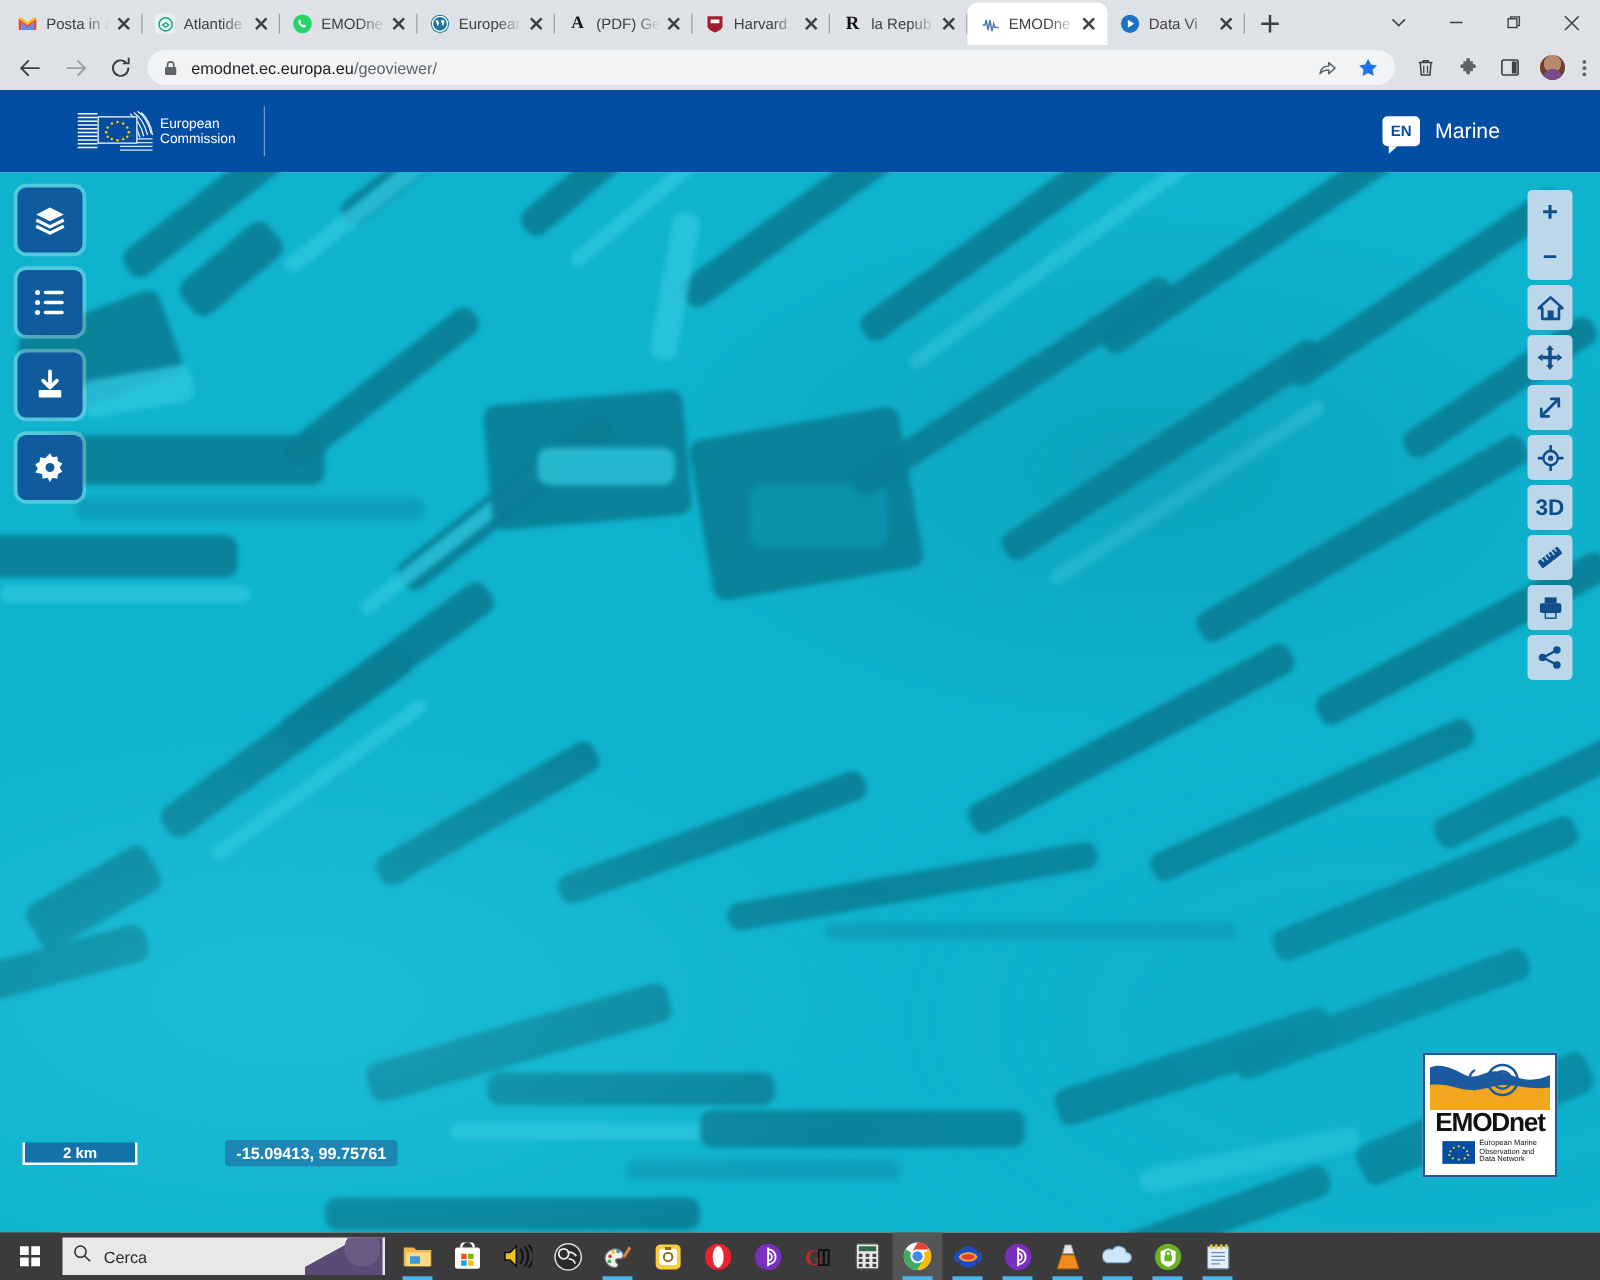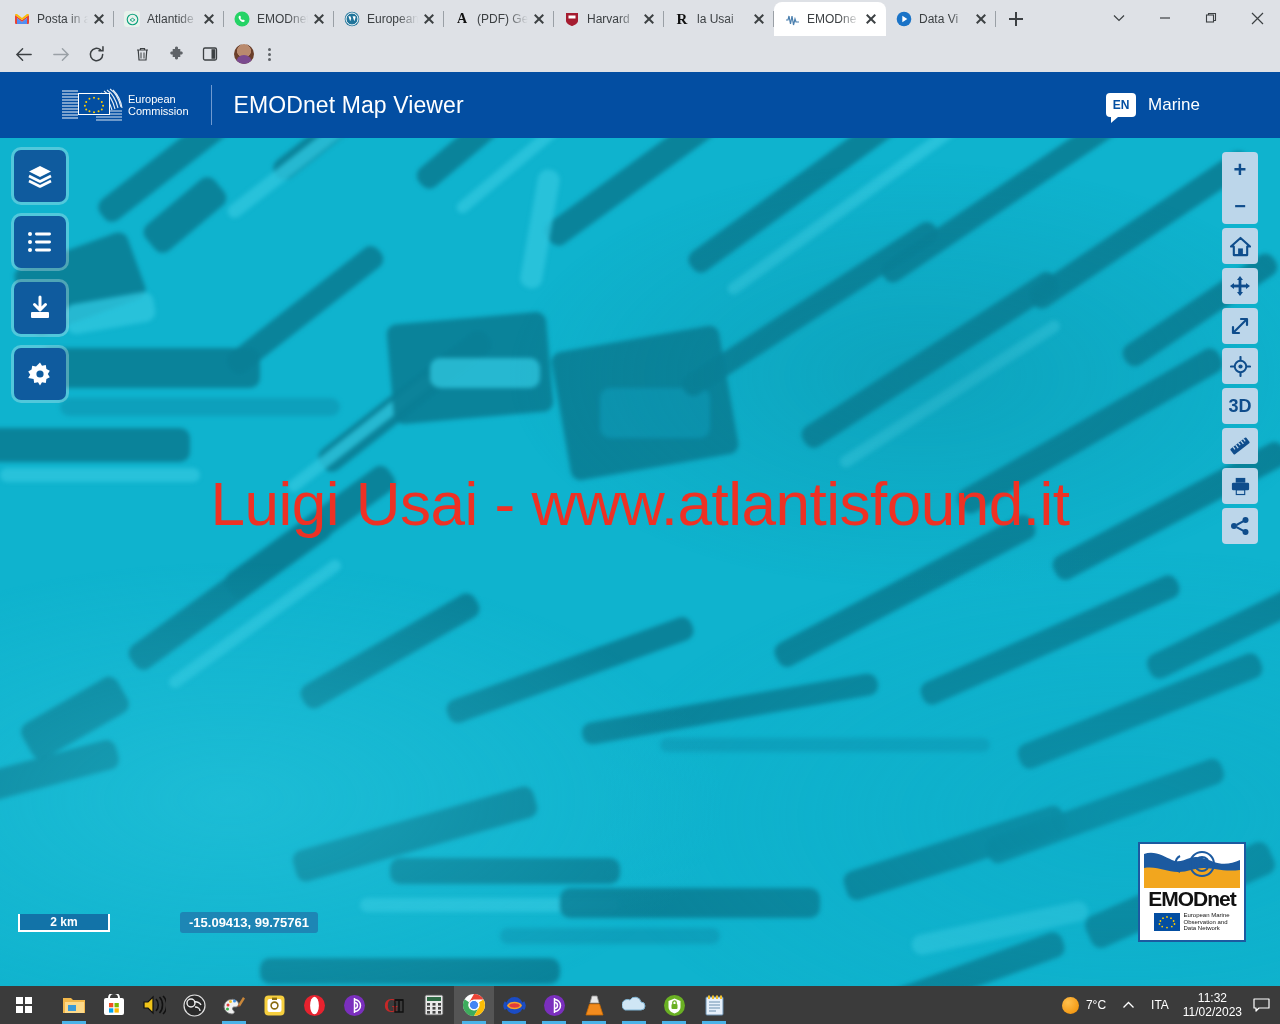--- a/index.html
+++ b/index.html
@@ -284,21 +284,21 @@
             <path d="M3.5 3.5h7v3h-7z" fill="#fff"></path>
           </svg>
       </span>
       <span class="tab-title">Harvard</span>
       <span class="tab-close"></span>
       <i class="sep"></i>
     </div>
 
     <div class="tab">
       <span class="tab-favicon" style="color:#111;font-size:15px;font-family:'Liberation Serif',serif;font-weight:bold;">R</span>
-      <span class="tab-title">la Usai</span>
+      <span class="tab-title">la Repub</span>
       <span class="tab-close"></span>
       <i class="sep"></i>
     </div>
 
     <div class="tab active" style="width:112px;">
       <span class="tab-favicon">
         <svg width="15" height="13" viewBox="0 0 15 13">
             <path d="M1 7h2l1-4 1.5 8L7 3l1.5 9L10 6l1 3h3" fill="none" stroke="#4a7fae" stroke-width="1.2"></path>
           </svg>
       </span>
@@ -356,20 +356,41 @@
           <path d="M3 10h14M12 4l6 6-6 6" fill="none" stroke="#9aa0a6" stroke-width="1.5" stroke-linecap="round"></path>
         </svg>
     </div>
     <div class="navbtn back">
       <svg width="19" height="19" viewBox="0 0 20 20">
           <path d="M16.5 10a6.5 6.5 0 11-2.2-4.9" fill="none" stroke="#3c4043" stroke-width="1.6" stroke-linecap="round"></path>
           <path d="M16.8 1.8v4.2h-4.2" fill="none" stroke="#3c4043" stroke-width="1.6" stroke-linecap="round"></path>
         </svg>
     </div>
 
+    <div class="omnibox">
+      <span class="lock">
+        <svg width="13" height="13" viewBox="0 0 13 13">
+            <rect x="2" y="5.5" width="9" height="6.5" rx="1" fill="#5f6368"></rect>
+            <path d="M4 5.5V4a2.5 2.5 0 015 0v1.5" fill="none" stroke="#5f6368" stroke-width="1.3"></path>
+          </svg>
+      </span>
+      <span class="url"><span>emodnet.ec.europa.eu</span><span class="dim">/geoviewer/</span></span>
+      <span class="omni-actions">
+        <span class="icon-btn">
+          <svg width="16" height="16" viewBox="0 0 16 16">
+              <path d="M2 13c.5-4 3-6 7-6.2V4l5 4.5-5 4.5v-3c-3.5 0-5.5 1-7 3z" fill="none" stroke="#5f6368" stroke-width="1.2" stroke-linejoin="round"></path>
+            </svg>
+        </span>
+        <span class="icon-btn">
+          <svg width="17" height="17" viewBox="0 0 17 17">
+              <path d="M8.5 1l2.2 4.6 5 .7-3.6 3.5.9 5-4.5-2.4L4 14.8l.9-5L1.3 6.3l5-.7z" fill="#1a73e8"></path>
+            </svg>
+        </span>
+      </span>
+    </div>
 
     <span class="tb-right">
       <span class="icon-btn">
         <svg width="17" height="17" viewBox="0 0 17 17">
             <path d="M3 4h11M6.5 4V2.5h4V4M4.2 4l.8 10h7l.8-10" fill="none" stroke="#3c4043" stroke-width="1.2"></path>
             <path d="M7 6.5v6M10 6.5v6" stroke="#3c4043" stroke-width="1"></path>
           </svg>
       </span>
       <span class="icon-btn">
         <svg width="17" height="17" viewBox="0 0 17 17">
@@ -431,21 +452,20 @@
         </svg>
       </div>
     </div>
     <div class="ec-text">
       <div>European</div>
       <div>Commission</div>
     </div>
   </div>
 
   <div class="ec-divider"></div>
-  <div class="app-title">EMODnet Map Viewer</div>
 
   <div class="lang">
     <span class="lang-bubble">EN</span>
     <span class="lang-label">Marine</span>
   </div>
 </div>
 
 <div class="map-area">
 
   <div class="bathy">
@@ -500,21 +520,20 @@
     <span style="left:1120px;top:780px;width:200px;height:34px;transform:rotate(-24deg)"></span>
     <span class="lt" style="left:950px;top:820px;width:180px;height:20px;transform:rotate(-12deg)"></span>
     <span style="left:880px;top:870px;width:230px;height:26px;transform:rotate(-20deg)"></span>
     <span style="left:180px;top:100px;width:90px;height:34px;transform:rotate(-40deg)"></span>
     <span class="lt" style="left:520px;top:120px;width:120px;height:22px;transform:rotate(-80deg)"></span>
     <span style="left:1150px;top:200px;width:180px;height:24px;transform:rotate(-34deg)"></span>
     <span style="left:1180px;top:520px;width:180px;height:26px;transform:rotate(-26deg)"></span>
   </div>
   <div class="haze"></div>
 
-  <div class="watermark">Luigi Usai - www.atlantisfound.it</div>
 
   <div class="left-rail">
     <div class="rail-btn">
       <span>
         <svg width="26" height="26" viewBox="0 0 26 26">
             <path d="M13 3L24 8.5 13 14 2 8.5z" fill="#fff"></path>
             <path d="M2 13l11 5.5L24 13" fill="none" stroke="#fff" stroke-width="2.6" stroke-linejoin="round"></path>
             <path d="M2 18l11 5.5L24 18" fill="none" stroke="#fff" stroke-width="2.6" stroke-linejoin="round"></path>
           </svg>
       </span>
@@ -685,20 +704,30 @@
 <div class="taskbar">
   <div class="start">
     <span class="start-grid">
       <i class="start-sq"></i>
         <i class="start-sq"></i>
         <i class="start-sq"></i>
         <i class="start-sq"></i>
     </span>
   </div>
 
+  <div class="searchbox">
+    <span>
+      <svg width="15" height="15" viewBox="0 0 16 16">
+          <circle cx="6.8" cy="6.8" r="4.8" fill="none" stroke="#2b2b2b" stroke-width="1.3"></circle>
+          <path d="M10.4 10.4L15 15" stroke="#2b2b2b" stroke-width="1.3"></path>
+        </svg>
+    </span>
+    <span class="search-label">Cerca</span>
+    <span class="cortana"></span>
+  </div>
 
   <div class="tb-icons">
     <div class="tb-icon running">
       <svg width="24" height="22" viewBox="0 0 24 22">
           <path d="M1 4h8l2 2h12v13H1z" fill="#f3b84b"></path>
           <path d="M3 8h19v11H3z" fill="#fdd98a"></path>
           <rect x="6" y="11" width="8" height="6" fill="#3b9ad9"></rect>
         </svg>
     </div>
     <div class="tb-icon">
@@ -841,34 +870,13 @@
           <g fill="#f2c12e">
             <rect x="5" y="1.5" width="2" height="3.5"></rect>
             <rect x="9" y="1.5" width="2" height="3.5"></rect>
             <rect x="13" y="1.5" width="2" height="3.5"></rect>
             <rect x="17" y="1.5" width="2" height="3.5"></rect>
           </g>
         </svg>
     </div>
   </div>
 
-  <div class="tray">
-    <div class="tray-item">
-      <span class="wx-dot"></span>
-      <span>7°C</span>
-    </div>
-    <div class="tray-item">
-      <svg width="13" height="13" viewBox="0 0 13 13">
-          <path d="M1.5 8.5L6.5 3.5l5 5" fill="none" stroke="#fff" stroke-width="1.3"></path>
-        </svg>
-    </div>
-    <div class="tray-item">ITA</div>
-    <div class="clock">
-      <div>11:32</div>
-      <div>11/02/2023</div>
-    </div>
-    <div class="notif">
-      <svg width="17" height="17" viewBox="0 0 17 17">
-          <path d="M1 2h15v9H6l-3 3v-3H1z" fill="none" stroke="#fff" stroke-width="1.2" stroke-linejoin="round"></path>
-        </svg>
-    </div>
-  </div>
 </div>
 
 </body></html>

